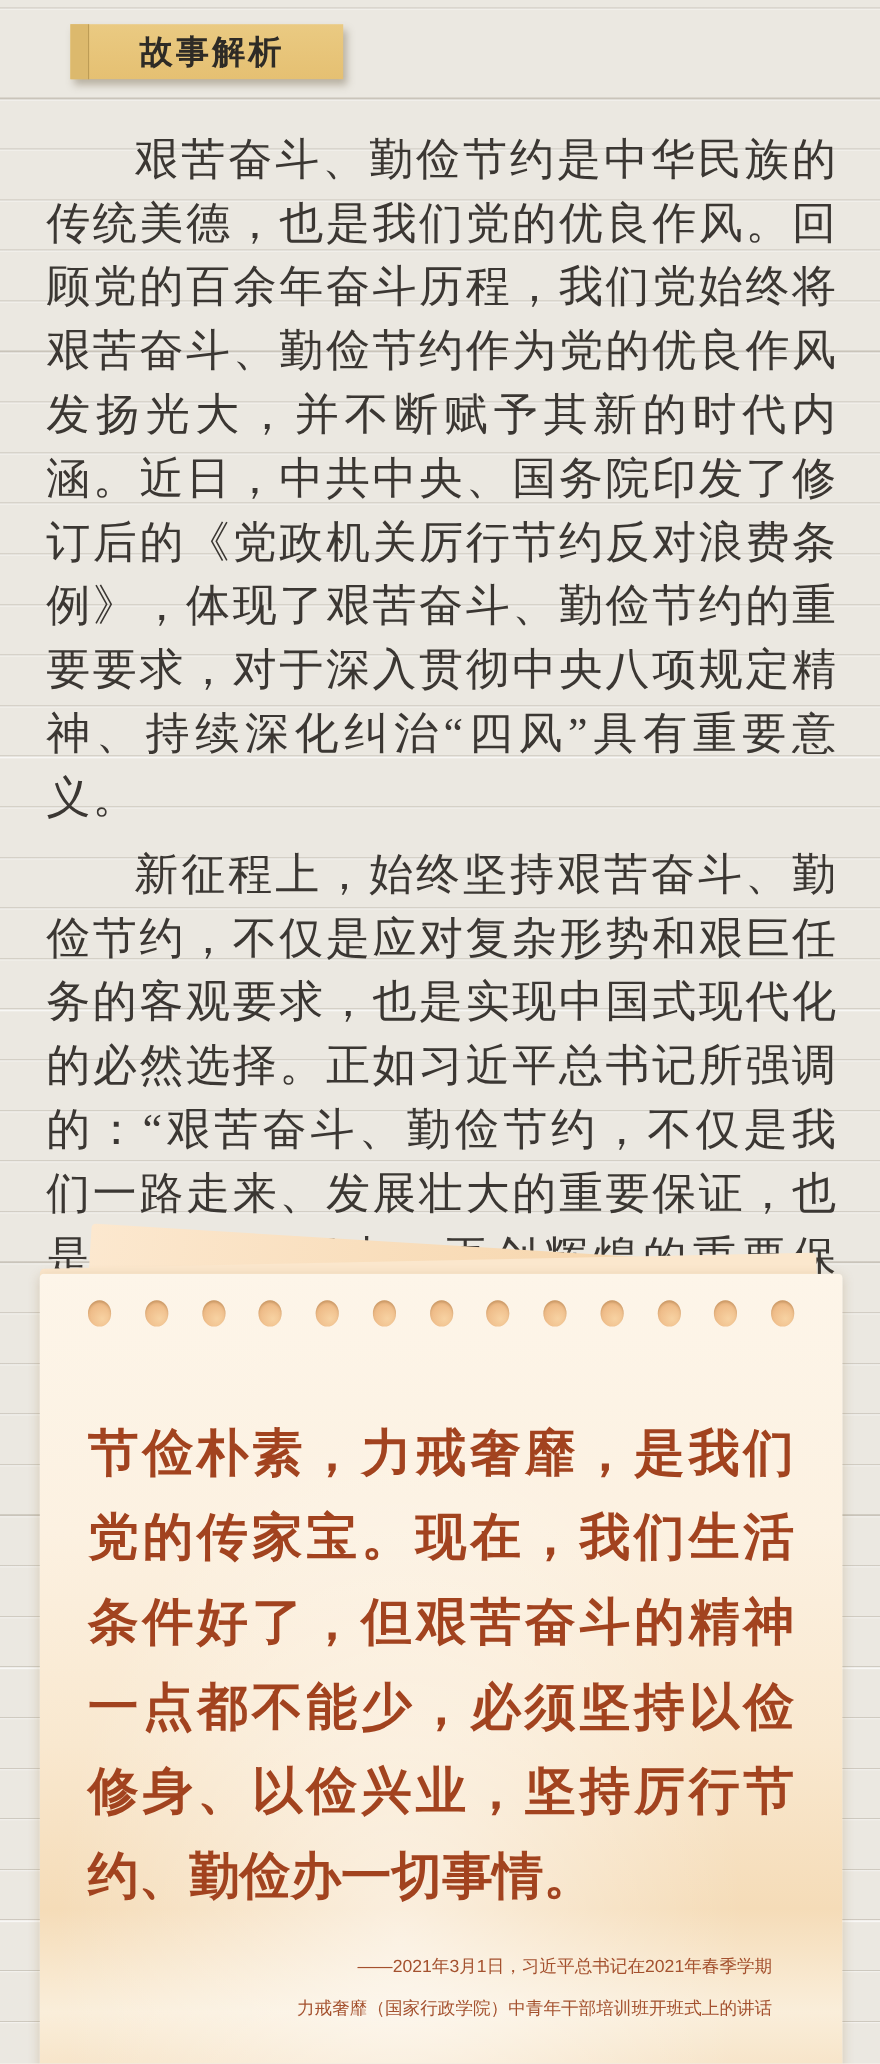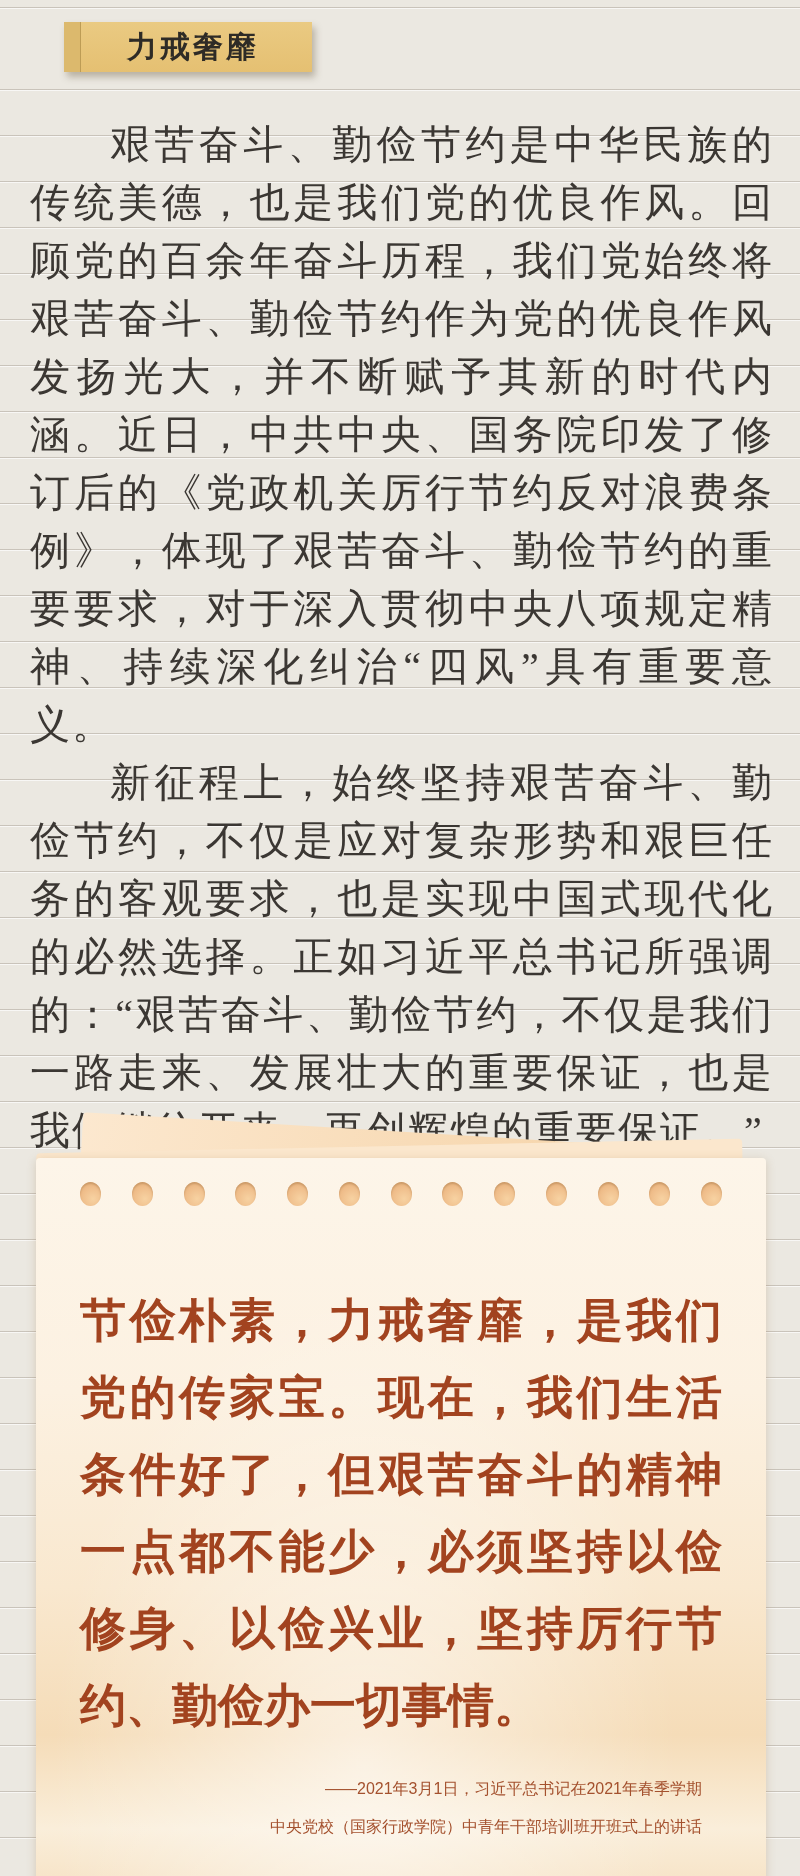--- a/index.html
+++ b/index.html
@@ -35,21 +35,21 @@
     color:#2e2b26;padding-left:10px;
   }
   
   .analysis{
     margin:44px 26px 0 30px;
     color:#3b3733;
     font-size:40px;line-height:58px;
     letter-spacing:2px;
     text-align:justify;
   }
-  .analysis p{margin:0;text-indent:2em;}
+  .analysis p{margin:12px;text-indent:2em;}
   
   .card-stack{position:absolute;left:0;top:1128px;width:664px;height:748px;}
   .back-page-b{
     position:absolute;left:70px;top:4px;width:660px;height:420px;
     background:linear-gradient(100deg,#fce8cf 0%,#f6d5ab 70%);
     transform:rotate(3.5deg);border-radius:4px;
   }
   .back-page-a{
     position:absolute;left:42px;top:18px;width:706px;height:560px;
     background:#fbe7cd;
@@ -91,21 +91,21 @@
     font-size:16px;line-height:38px;
     text-align:right;
   }
 </style>
 </head>
 <body>
 
 <div class="page">
 
   <div class="ribbon">
-    <span class="ribbon-label">力戒奢靡</span>
+    <span class="ribbon-label">故事解析</span>
   </div>
 
   <div class="analysis">
     <p>艰苦奋斗、勤俭节约是中华民族的传统美德，也是我们党的优良作风。回顾党的百余年奋斗历程，我们党始终将艰苦奋斗、勤俭节约作为党的优良作风发扬光大，并不断赋予其新的时代内涵。近日，中共中央、国务院印发了修订后的《党政机关厉行节约反对浪费条例》，体现了艰苦奋斗、勤俭节约的重要要求，对于深入贯彻中央八项规定精神、持续深化纠治“四风”具有重要意义。</p>
     <p>新征程上，始终坚持艰苦奋斗、勤俭节约，不仅是应对复杂形势和艰巨任务的客观要求，也是实现中国式现代化的必然选择。正如习近平总书记所强调的：“艰苦奋斗、勤俭节约，不仅是我们一路走来、发展壮大的重要保证，也是我们继往开来、再创辉煌的重要保证。”</p>
   </div>
 
   <div class="card-stack">
     <div class="back-page-b"></div>
     <div class="back-page-a">
@@ -126,18 +126,18 @@
           <span class="hole"></span>
           <span class="hole"></span>
           <span class="hole"></span>
           <span class="hole"></span>
         </div>
 
       <div class="quote-text">节俭朴素，力戒奢靡，是我们党的传家宝。现在，我们生活条件好了，但艰苦奋斗的精神一点都不能少，必须坚持以俭修身、以俭兴业，坚持厉行节约、勤俭办一切事情。</div>
 
       <div class="quote-attribution">
         <div>——2021年3月1日，习近平总书记在2021年春季学期</div>
-        <div>中央党校（国家行政学院）中青年干部培训班开班式上的讲话</div>
+        <div>力戒奢靡（国家行政学院）中青年干部培训班开班式上的讲话</div>
       </div>
     </div>
   </div>
 
 </div>
 
 </body></html>

